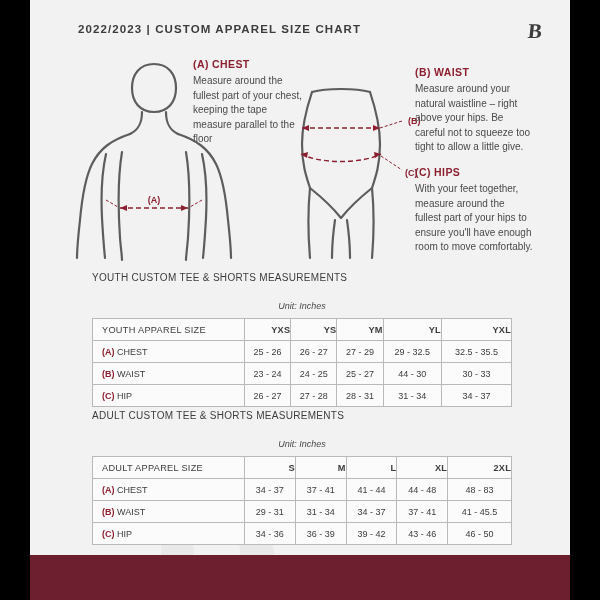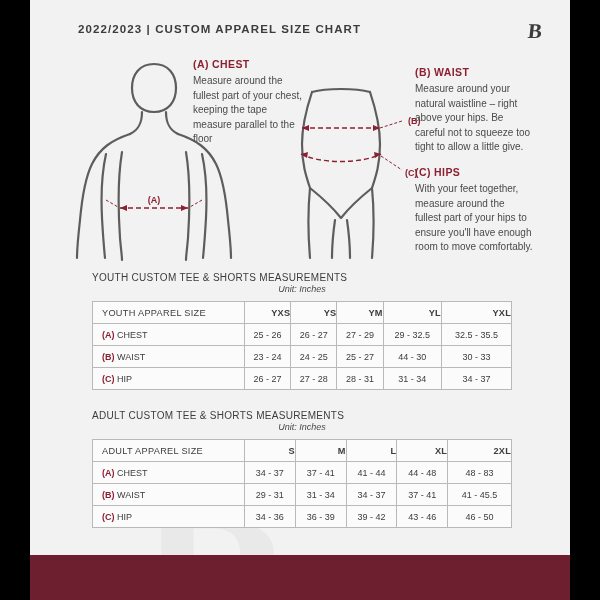--- a/index.html
+++ b/index.html
@@ -116,21 +116,21 @@
     font-size: 10px;
     font-weight: normal;
     color: #3c3c3c;
     letter-spacing: .3px;
   }
   .tbl-sub {
     text-align: center;
     font-size: 9px;
     font-style: italic;
     color: #4a4a4a;
-    margin-top: 1px;
+    margin-top: 18px;
     margin-bottom: 7px;
   }
   table {
     border-collapse: collapse;
     width: 420px;
     background: #fbfbfb;
   }
   th, td {
     border: 1px solid #b9b9b9;
     height: 21px;

